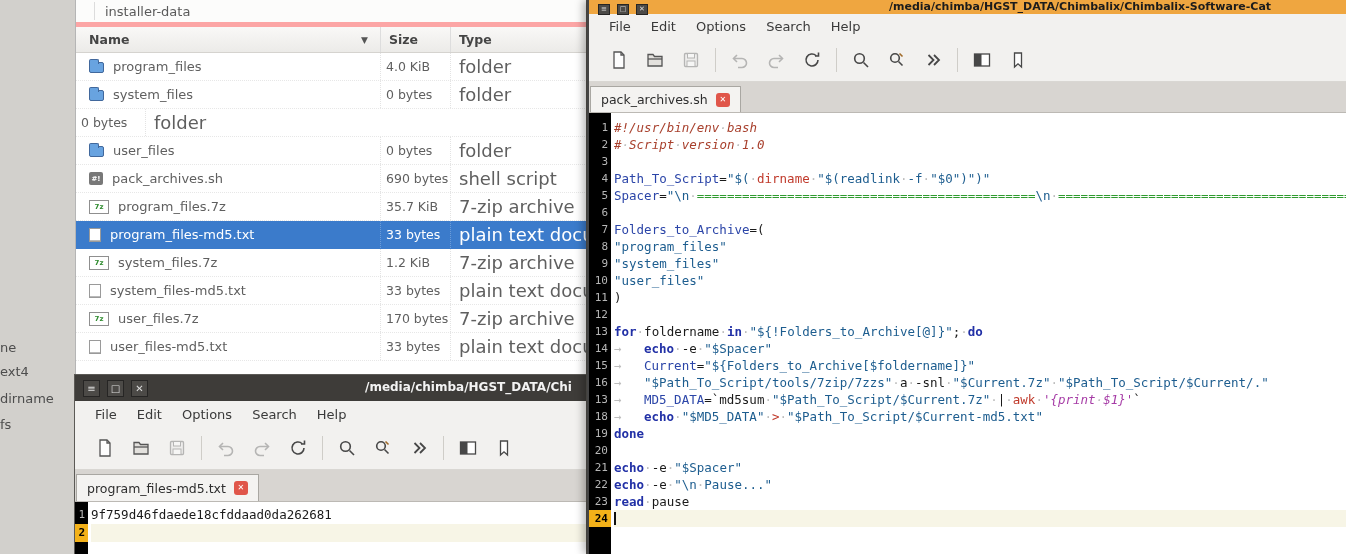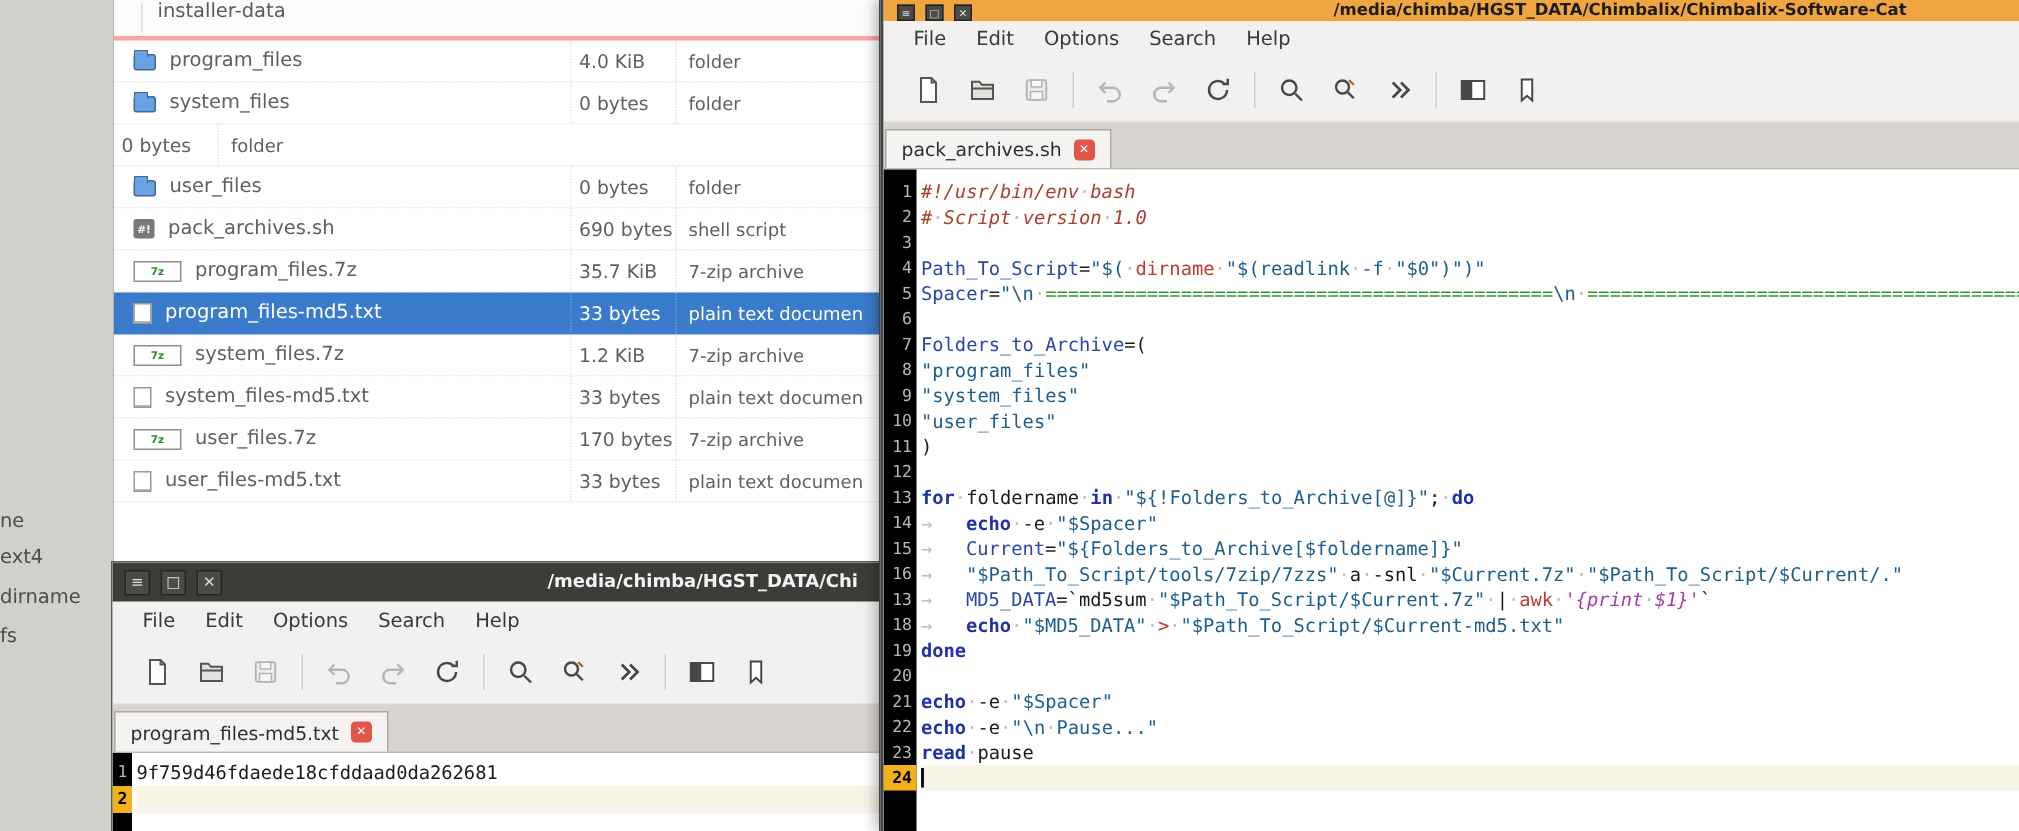--- a/index.html
+++ b/index.html
@@ -3,40 +3,40 @@
 <meta charset="utf-8">
 <style>
   *{margin:0;padding:0;box-sizing:border-box}
   html,body{width:1346px;height:554px;overflow:hidden}
   body{position:relative;background:#d2d0cc;font-family:"DejaVu Sans","Liberation Sans",sans-serif;font-size:13px;color:#333}
 
   .frag{position:absolute;left:0;color:#4d4d4d;font-size:13px;white-space:nowrap}
 
   
   #filemanager{position:absolute;left:75px;top:0;width:512px;height:375px;background:#fff;z-index:1;border-left:1px solid #b5b5b5}
-  .fm-pathrow{position:relative;height:27px;background:#fcfcfb;border-bottom:3px solid #fca5a5;display:flex;color:#5a5a5a}
+  .fm-pathrow{position:relative;height:27px;background:#fcfcfb;border-bottom:5px solid #fca5a5;display:flex;align-items:center;color:#5a5a5a}
   .fm-pathrow .pdiv{position:absolute;left:18px;top:2px;bottom:2px;width:1px;background:#dcdcdc}
   .fm-pathrow .pitem{padding-left:29px}
   .fm-header{display:flex;height:26px;background:linear-gradient(#f9f8f7,#ecebe8);border-bottom:1px solid #d5d3cf;color:#454545;font-weight:bold;font-size:12.5px;align-items:center}
   .h-name{width:305px;padding-left:13px;display:flex;align-items:center;justify-content:space-between;border-right:1px solid #ddd;height:100%}
   .h-name .sort-arrow{margin-right:12px;font-size:9px;color:#555}
   .h-size{width:70px;padding-left:8px;border-right:1px solid #ddd;height:100%;display:flex;align-items:center}
   .h-type{flex:1;padding-left:8px;height:100%;display:flex;align-items:center}
   .fm-row{display:flex;height:28px;align-items:center;color:#5f5f5f;font-size:13px;border-bottom:1px dotted #e7e7e7}
   .fm-row .cell{height:100%;display:flex;align-items:center;overflow:hidden;white-space:nowrap}
   .c-name{width:305px;padding-left:13px;border-right:1px dotted #e3e3e3}
   .c-size{width:70px;padding-left:5px;border-right:1px dotted #e3e3e3;font-size:12.5px}
-  .c-type{flex:1;padding-left:8px;font-size:12px}
+  .c-type{flex:1;padding-left:8px;font-size:18px}
   .fm-row.selected{background:var(--selection,#3b7bcb);color:#fff;border-bottom-color:transparent}
   .fm-row.selected .cell{border-right-color:rgba(255,255,255,.25)}
   .fic{width:15px;height:13px;margin-right:9px;display:inline-flex;align-items:center;justify-content:center;font-size:7px;font-weight:bold;flex:none;position:relative}
   .ic-folder{background:#68a3e0;border:1px solid #41689c;border-radius:2px;height:11px;margin-top:2px}
   .ic-folder::before{content:"";position:absolute;top:-4px;left:-1px;width:8px;height:4px;background:#68a3e0;border:1px solid #41689c;border-bottom:none;border-radius:2px 2px 0 0}
   .ic-script{background:#787878;color:#fff;border-radius:2px;height:13px;width:14px}
-  .ic-archive{background:#fff;border:1px solid #8f8f8f;color:#2e8b2e;height:14px;width:32px}
+  .ic-archive{background:#fff;border:1px solid #8f8f8f;color:#2e8b2e;height:14px;width:20px}
   .ic-text{background:#fff;border:1px solid #9a9a9a;height:14px;width:12px;box-shadow:inset 0 -3px 0 -2px #b9b9b9,inset 0 -6px 0 -5px #b9b9b9,inset 0 -9px 0 -8px #b9b9b9}
 
   
   .window{position:absolute;overflow:hidden;background:#f1f0ee}
   #editor-bottom{left:75px;top:375px;width:812px;height:179px;z-index:2;box-shadow:0 0 0 1px #5c5a56}
   #editor-top{left:587px;top:0;width:762px;height:554px;z-index:3;border-left:2px solid #454545;box-shadow:-4px 0 8px rgba(0,0,0,.28),0 0 0 1px #57544f}
   .titlebar{position:relative;display:flex;align-items:center}
   #editor-bottom .titlebar{height:26px;background:var(--titlebar_inactive,#3e3c39);color:#f3f3f3;padding-left:8px}
   #editor-top .titlebar{height:14px;background:var(--titlebar_active,#efa640);color:#1c1c1c;padding-left:9px}
   .wbtn{display:inline-flex;align-items:center;justify-content:center;background:#4c4a47;border:1px solid #262524;color:#dddddd;margin-right:7px}
@@ -94,20 +94,32 @@
   <span class="frag" style="top:364px">ext4</span>
   <span class="frag" style="top:391px">dirname</span>
   <span class="frag" style="top:417px">fs</span>
 </div>
 
 <div id="filemanager">
   <div class="fm-pathrow">
     <span class="pdiv"></span>
     <span class="pitem">installer-data</span>
   </div>
+  <div class="fm-header">
+    <div class="h-name">
+      <span>Name</span>
+      <span class="sort-arrow">▼</span>
+    </div>
+    <div class="h-size">
+        <span>Size</span>
+      </div>
+    <div class="h-type">
+        <span>Type</span>
+      </div>
+  </div>
   <div id="fm-rows">
       <div class="fm-row">
         <div class="cell c-name">
           <span class="fic ic-folder"></span>
           <span>program_files</span>
         </div>
         <div class="cell c-size">4.0 KiB</div>
         <div class="cell c-type">folder</div>
       </div>
       <div class="fm-row">

